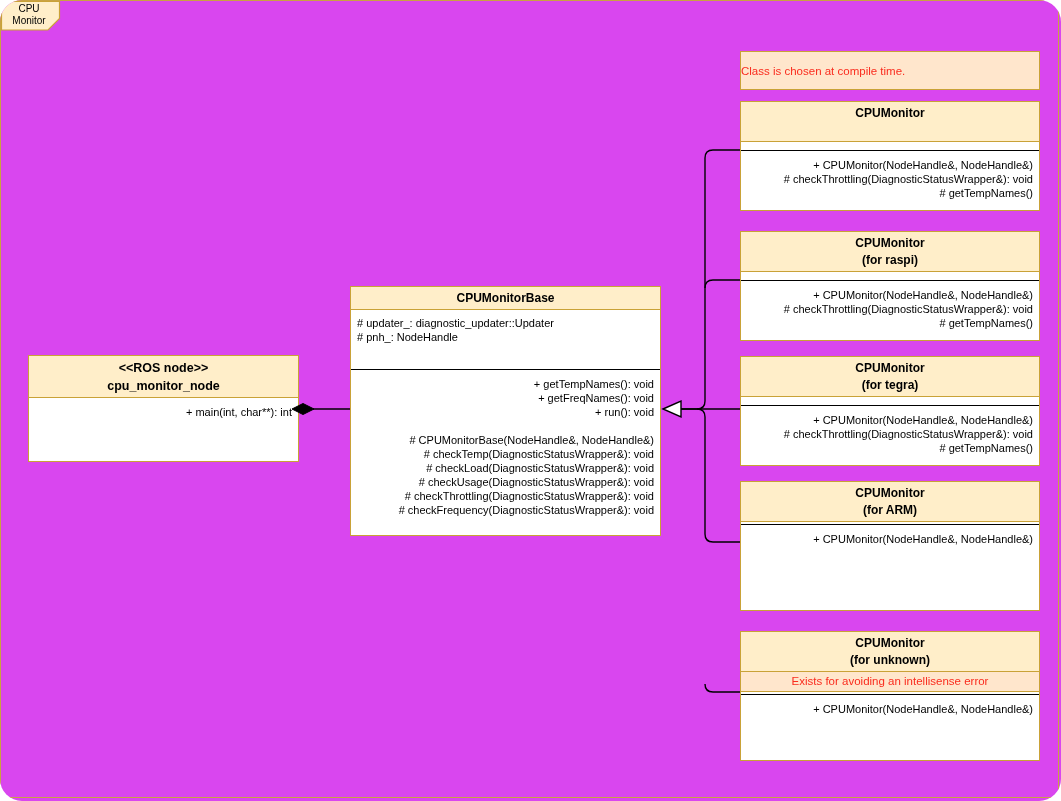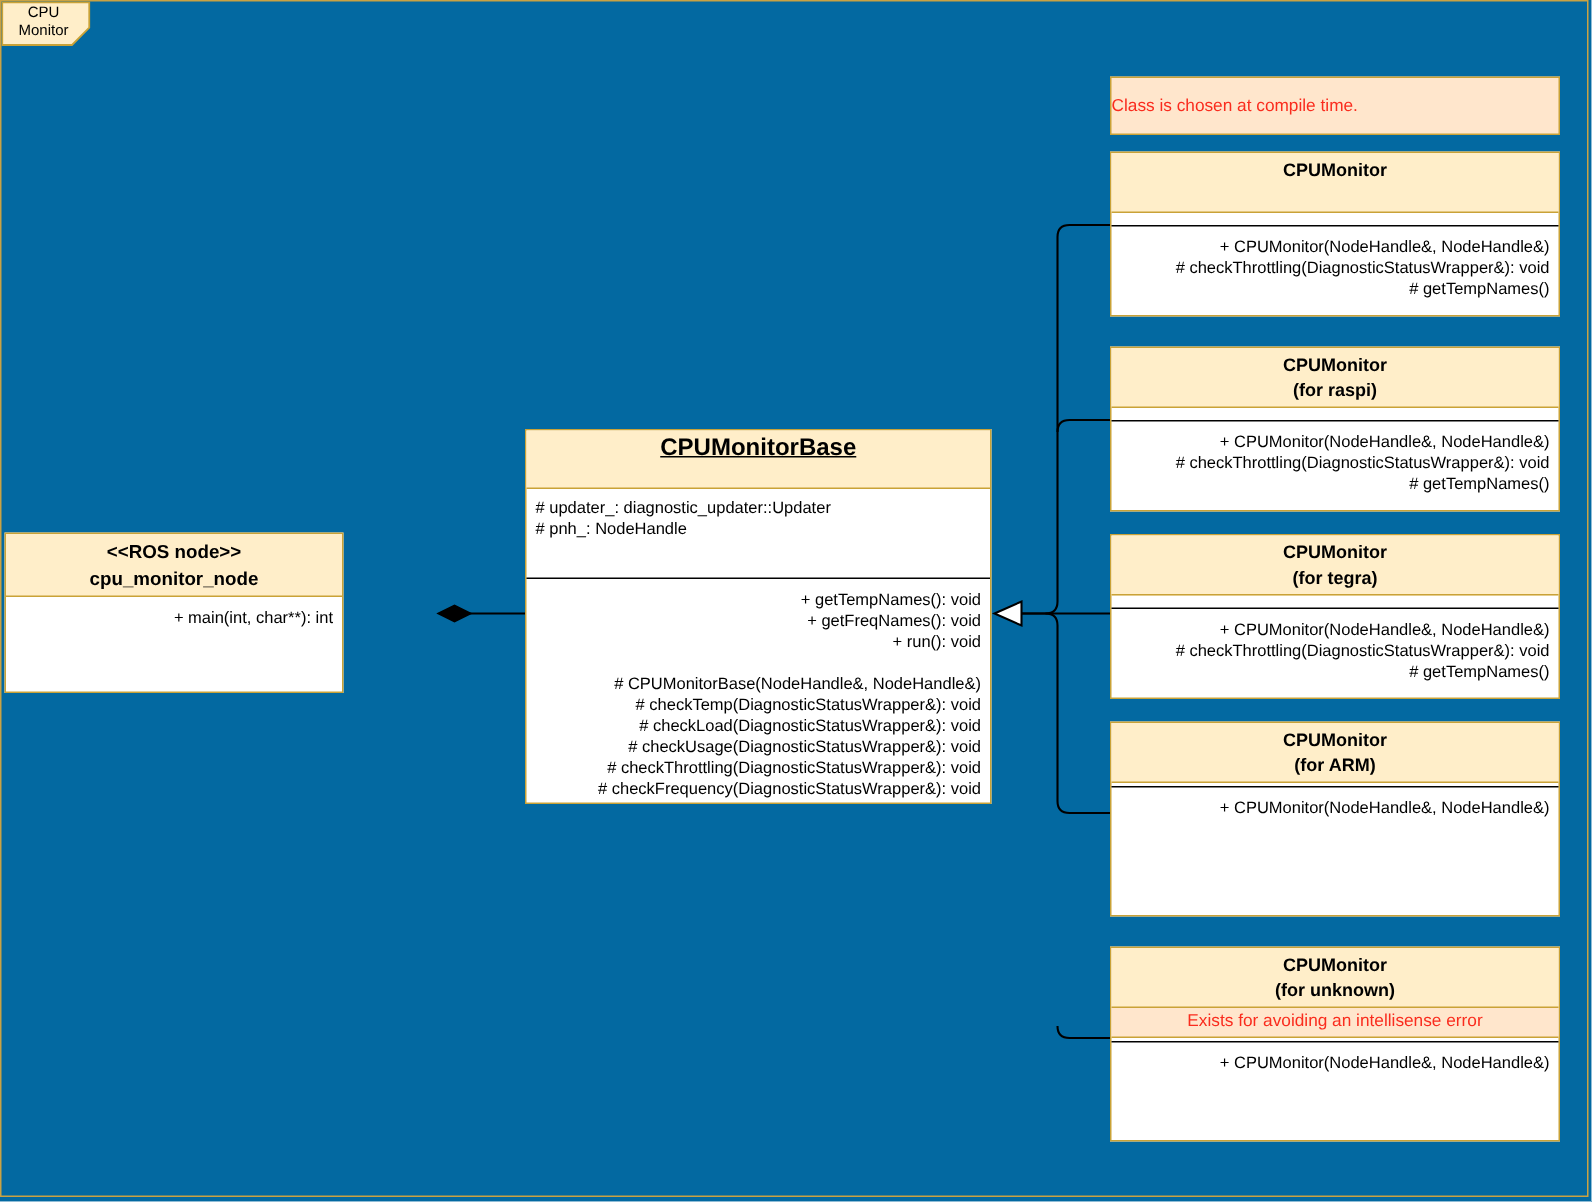--- a/index.html
+++ b/index.html
@@ -1,19 +1,20 @@
 <!DOCTYPE html>
 <html><head>
 <meta charset="utf-8">
 <style>
   html,body{margin:0;padding:0;background:#fff;}
   .canvas{
-    position:relative;width:1061px;height:801px;background:#0369a1;
+    position:relative;width:1061px;height:801px;background:#d946ef;
     font-family:"Liberation Sans","DejaVu Sans",sans-serif;color:#000;
     overflow:hidden;
+    border-radius:22px;
   }
   .frame{
     position:absolute;left:0;top:0;right:2px;bottom:3px;
     border:1.5px solid #c9a243;box-sizing:border-box;pointer-events:none;
   }
   .frame-tab{
     position:absolute;left:1px;top:1px;width:60px;height:30px;
   }
   .frame-tab svg{position:absolute;left:0;top:0;}
   .frame-tab .tab-label{
@@ -22,21 +23,21 @@
   }
   .uml-class{
     position:absolute;box-sizing:border-box;border:1px solid #c9a237;background:#fff;
     display:flex;flex-direction:column;
   }
   .uml-header{
     background:#ffeec9;border-bottom:1px solid #c9a237;text-align:center;
     font-weight:bold;box-sizing:border-box;flex:0 0 auto;
   }
   .hdr-2line{height:40px;font-size:12px;line-height:17px;padding-top:3px;}
-  .hdr-1line{height:39px;font-size:16px;line-height:23px;text-decoration:underline;}
+  .hdr-1line{height:23px;font-size:12px;line-height:23px;}
   .hdr-node{height:42px;font-size:12.5px;line-height:18px;padding-top:3px;}
   .uml-attrs{
     box-sizing:border-box;border-bottom:1.4px solid #000;flex:0 0 auto;
     font-size:11px;line-height:14px;padding:6px 6px 6px 6px;
   }
   .uml-attrs.empty{height:9px;padding:0;}
   .uml-banner{
     box-sizing:border-box;flex:0 0 auto;height:20px;background:#ffe6cc;
     border-bottom:1px solid #c9a237;color:#fa2c1e;font-size:11.5px;line-height:19px;
     text-align:center;
@@ -65,21 +66,21 @@
     <svg width="60" height="30" viewBox="0 0 60 30">
       <path d="M0.5,0.5 H58.5 V17.5 L47,29 H0.5 Z" fill="#ffeec9" stroke="#c9a237" stroke-width="1.2"></path>
     </svg>
     <div class="tab-label">CPU Monitor</div>
   </div>
 
   <div class="uml-note" style="left:740px;top:51px;width:300px;height:39px;">
     <span>Class is chosen at compile time.</span>
   </div>
 
-  <div class="uml-class" style="left:3px;top:355px;width:226px;height:107px;">
+  <div class="uml-class" style="left:28px;top:355px;width:271px;height:107px;">
     <div class="uml-header hdr-node">
       <div>&lt;&lt;ROS node&gt;&gt;</div>
       <div>cpu_monitor_node</div>
     </div>
     <div class="uml-methods">
       <div class="line">+ main(int, char**): int</div>
     </div>
   </div>
 
   <div class="uml-class" style="left:350px;top:286px;width:311px;height:250px;">

